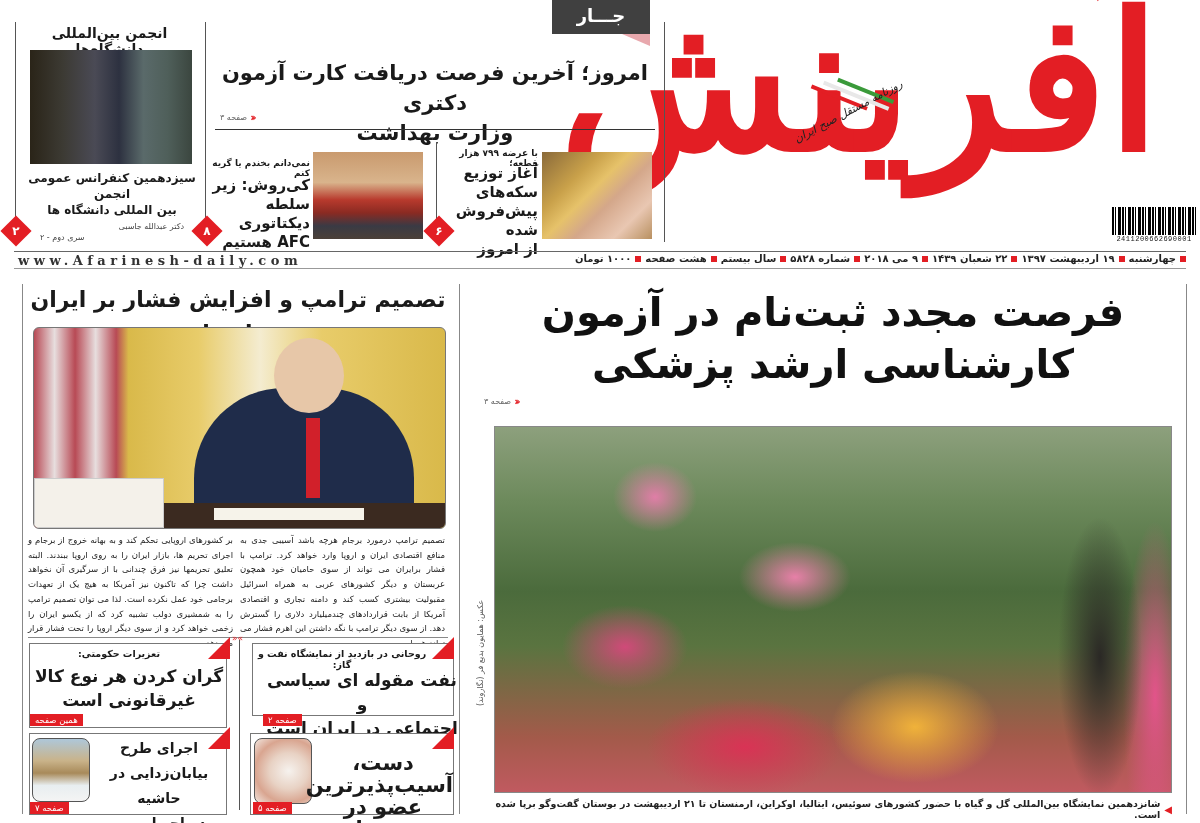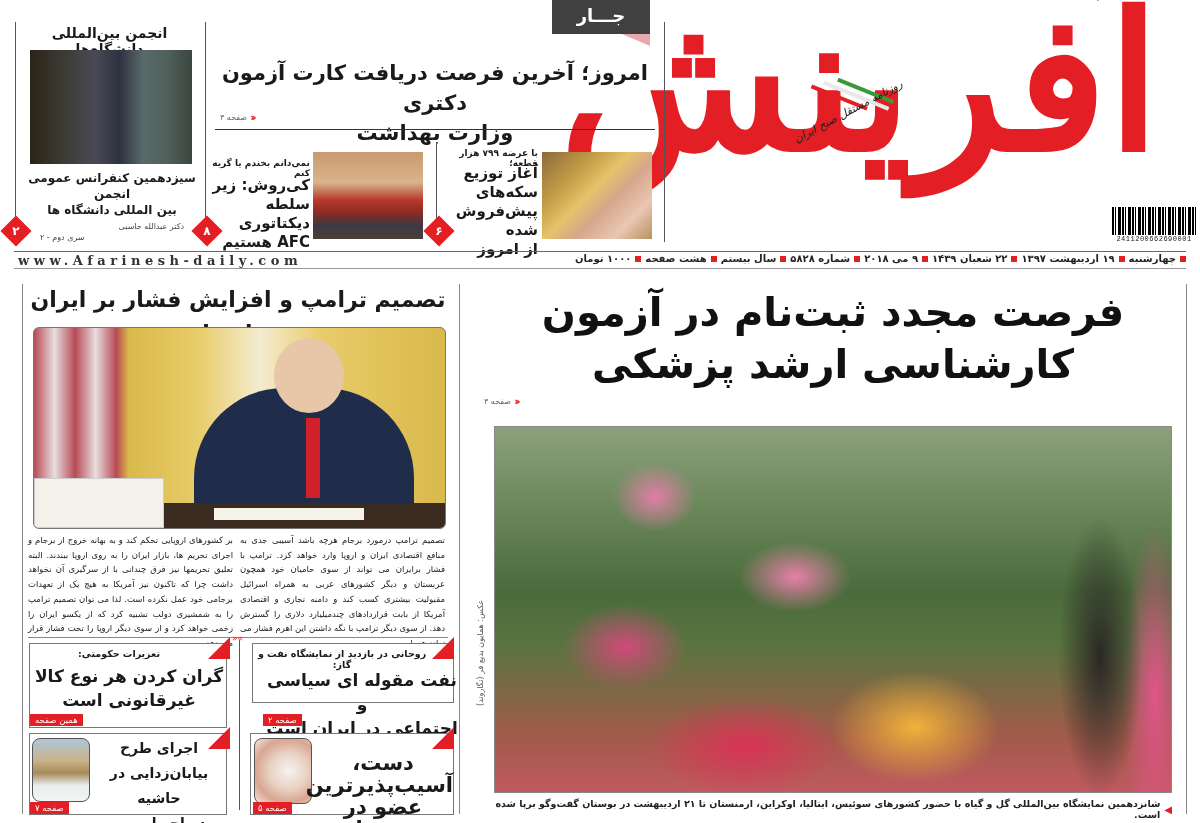--- a/index.html
+++ b/index.html
@@ -216,21 +216,21 @@
   <div class="trump-desk"></div>
   <div class="trump-paper"></div>
   <div class="trump-book"></div>
 </div>
 <div class="abs trump-col" style="left:240px;">تصمیم ترامپ درمورد برجام هرچه باشد آسیبی جدی به منافع اقتصادی ایران و اروپا وارد خواهد کرد. ترامپ با فشار برایران می تواند از سوی حامیان خود همچون عربستان و دیگر کشورهای عربی به همراه اسرائیل مقبولیت بیشتری کسب کند و دامنه تجاری و اقتصادی آمریکا از بابت قراردادهای چندمیلیارد دلاری را گسترش دهد. از سوی دیگر ترامپ با نگه داشتن این اهرم فشار می تواند همواره</div>
 <div class="abs trump-col" style="left:28px;">بر کشورهای اروپایی تحکم کند و به بهانه خروج از برجام و اجرای تحریم ها، بازار ایران را به روی اروپا ببندند. البته تعلیق تحریمها نیز فرق چندانی با از سرگیری آن نخواهد داشت چرا که تاکنون نیز آمریکا به هیچ یک از تعهدات برجامی خود عمل نکرده است. لذا می توان تصمیم ترامپ را به شمشیری دولب تشبیه کرد که از یکسو ایران را زخمی خواهد کرد و از سوی دیگر اروپا را تحت فشار قرار می دهد.</div>
 <div class="abs trump-rule"></div>
 <div class="abs trump-rule-mid">»«</div>
 <div class="abs vrule" style="left:239px; top:640px; height:170px;"></div>
 
-<div class="abs box" style="left:252px; top:643px; width:202px; height:60px;">
+<div class="abs box" style="left:252px; top:643px; width:202px; height:73px;">
   <div class="abs box-kicker" style="left:4px; top:4px; width:170px;">روحانی در بازدید از نمایشگاه نفت و گاز:</div>
   <div class="abs box-title" style="left:2px; top:24px; width:198px;margin-left:8px;">
     <div>نفت مقوله ای سیاسی و</div>
     <div>اجتماعی در ایران است</div>
   </div>
   <div class="abs box-pagetag" style="left:2px; top:70px;margin-left:8px;">صفحه ۲</div>
 </div>
 <div class="abs" style="left:432px; top:637px; width:0; height:0; border-left:22px solid transparent; border-bottom:22px solid #e31e24;"></div>
 
 <div class="abs box" style="left:29px; top:643px; width:198px; height:85px;">

